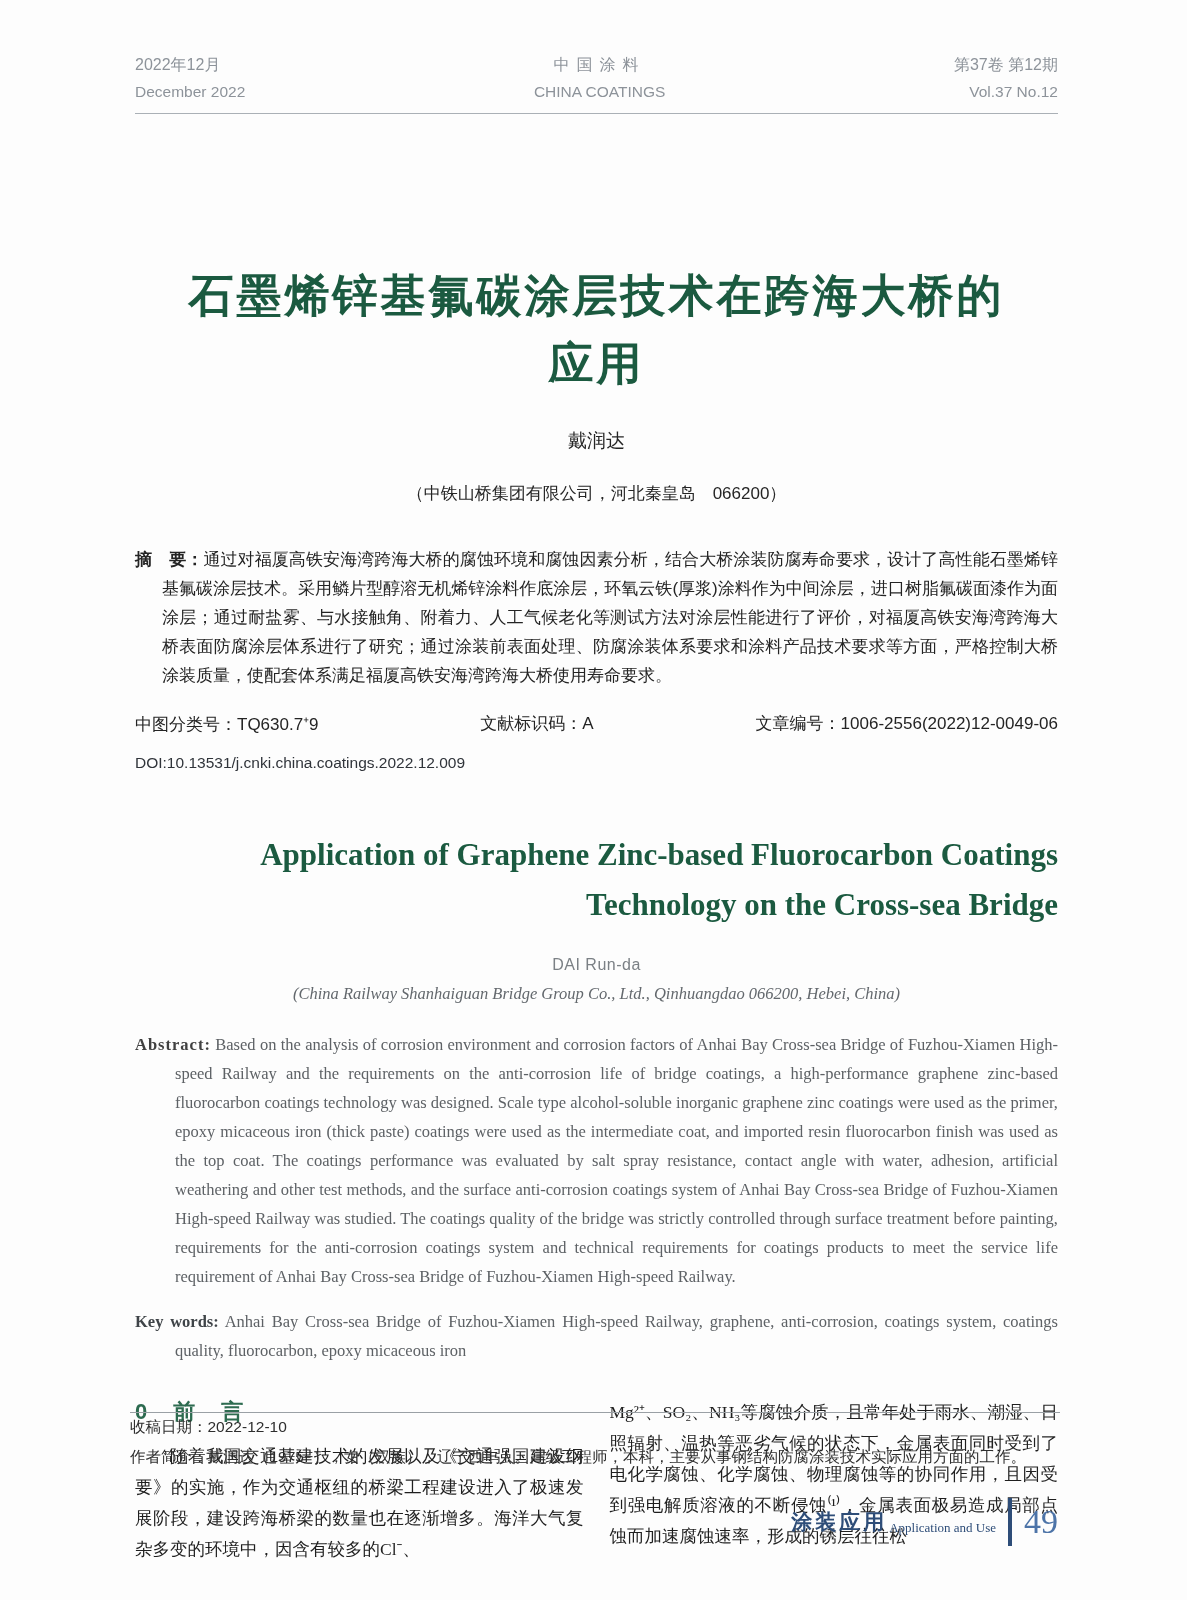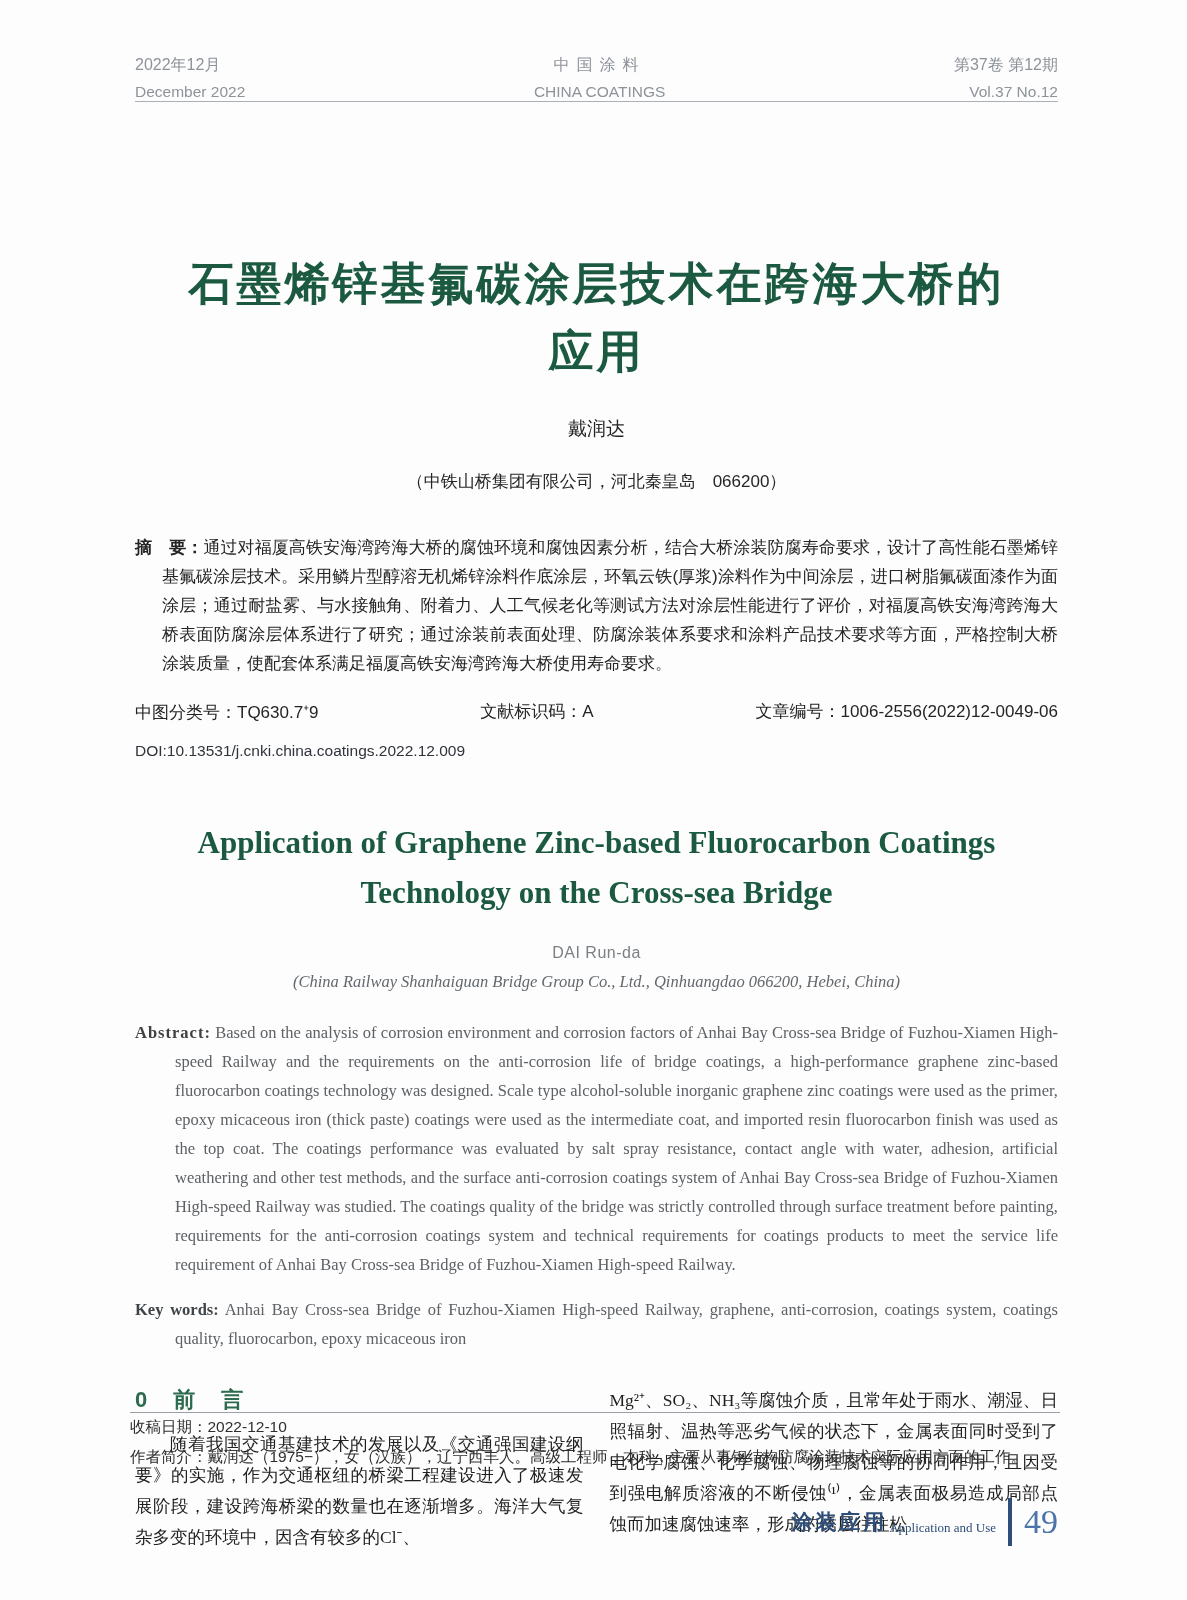--- a/index.html
+++ b/index.html
@@ -13,21 +13,21 @@
     color:#2b2b2b;
     box-sizing:border-box;
   }
   .content{position:absolute;left:135px;top:55px;width:923px;}
 
   
   .journal-header{
     display:flex;justify-content:space-between;align-items:center;
     color:#8d939a;
     font-family:"Liberation Sans", sans-serif;
-    padding-bottom:0;
+    padding-bottom:12px;
     border-bottom:1.5px solid #aab0b6;
   }
   .jh-col{display:flex;flex-direction:column;gap:7px;}
   .jh-center{text-align:center;}
   .jh-right{text-align:right;}
   .jh-zh{font-size:16px;}
   .jh-center .jh-zh{letter-spacing:7px;}
   .jh-en{font-size:15.5px;}
 
   
@@ -85,21 +85,21 @@
   
   .title-en{
     margin-top:58px;
     text-align:center;
     color:#1b5a40;
     font-family:"Liberation Serif", serif;
     font-weight:bold;
     font-size:31px;
     line-height:50px;
   }
-  .title-en span{display:block;}
+  .title-en span{display:block;text-align:right;}
   .author-en{
     margin-top:24px;text-align:center;
     font-family:"Liberation Sans", sans-serif;
     font-size:16px;color:#7b8085;letter-spacing:.5px;
   }
   .affil-en{
     margin-top:10px;text-align:center;
     font-family:"Liberation Serif", serif;
     font-style:italic;font-size:16.5px;color:#63686d;
   }

